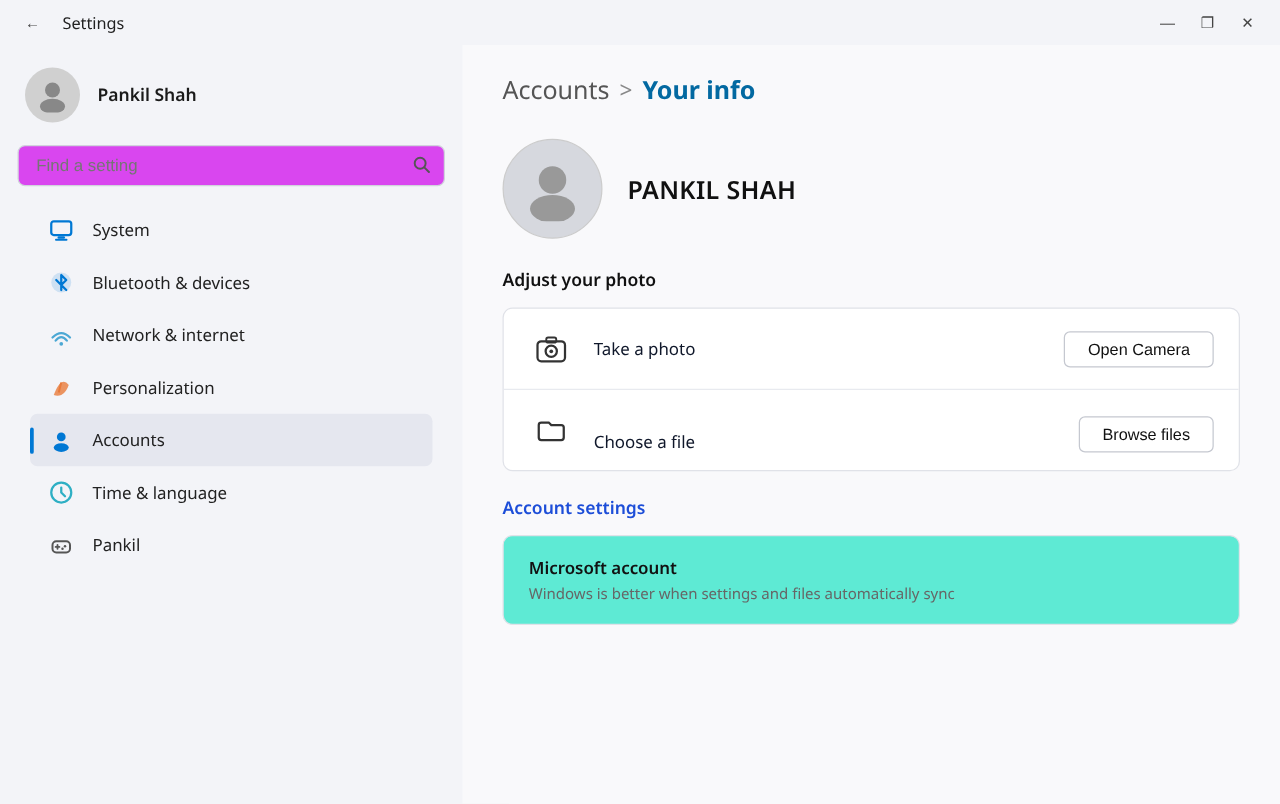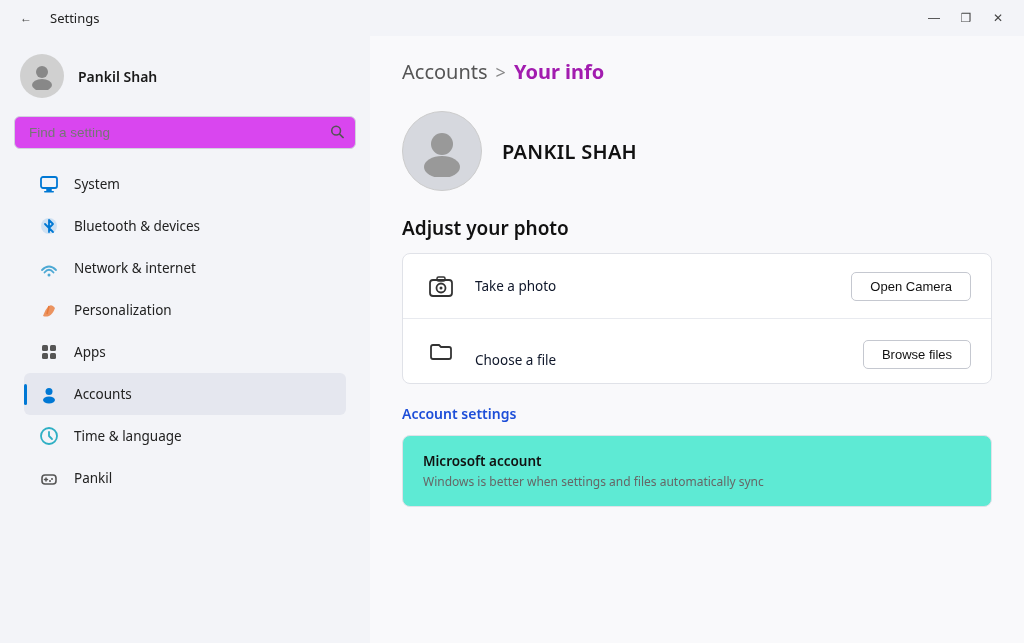--- a/index.html
+++ b/index.html
@@ -166,21 +166,21 @@
     .breadcrumb {
       font-size: 20px;
       padding: 22px 32px 16px 32px;
       color: #555;
       display: flex;
       align-items: center;
       gap: 8px;
     }
     .breadcrumb-current {
       font-weight: 700;
-      color: #a21caf;
+      color: #0369a1;
     }
     .breadcrumb-sep {
       color: #888;
       font-size: 18px;
     }
 
     .profile-section {
       display: flex;
       align-items: center;
       gap: 20px;
@@ -198,21 +198,21 @@
       border: 1px solid #ccc;
     }
     .profile-name {
       font-size: 20px;
       font-weight: 600;
       color: #111;
       letter-spacing: 0.3px;
     }
 
     .section-title {
-      font-size: 19px;
+      font-size: 14px;
       font-weight: 600;
       color: #111;
       padding: 0 32px 12px 32px;
     }
 
     .card-group {
       margin: 0 32px 20px 32px;
       background: #fff;
       border-radius: 8px;
       border: 1px solid #e0e2e8;
@@ -361,31 +361,20 @@
       <li class="nav-item">
         <span class="nav-icon">
           <svg width="20" height="20" viewBox="0 0 20 20" fill="none">
               <path d="M4 16 Q7 8 10 6 Q13 4 16 8 Q14 14 10 16 Q7 17 4 16Z" fill="#e87a3a" opacity="0.8"></path>
               <path d="M10 6 L8 14" stroke="#e87a3a" stroke-width="1.5"></path>
             </svg>
         </span>
         <span>Personalization</span>
       </li>
 
-      <li class="nav-item">
-        <span class="nav-icon">
-          <svg width="20" height="20" viewBox="0 0 20 20" fill="none">
-              <rect x="3" y="3" width="6" height="6" rx="1.5" fill="#555"></rect>
-              <rect x="11" y="3" width="6" height="6" rx="1.5" fill="#555"></rect>
-              <rect x="3" y="11" width="6" height="6" rx="1.5" fill="#555"></rect>
-              <rect x="11" y="11" width="6" height="6" rx="1.5" fill="#555"></rect>
-            </svg>
-        </span>
-        <span>Apps</span>
-      </li>
 
       <li class="nav-item active">
         <span class="nav-icon">
           <svg width="20" height="20" viewBox="0 0 20 20" fill="none">
               <circle cx="10" cy="7.5" r="3.5" fill="#0078d4"></circle>
               <ellipse cx="10" cy="16" rx="6" ry="3.5" fill="#0078d4"></ellipse>
             </svg>
         </span>
         <span>Accounts</span>
       </li>

